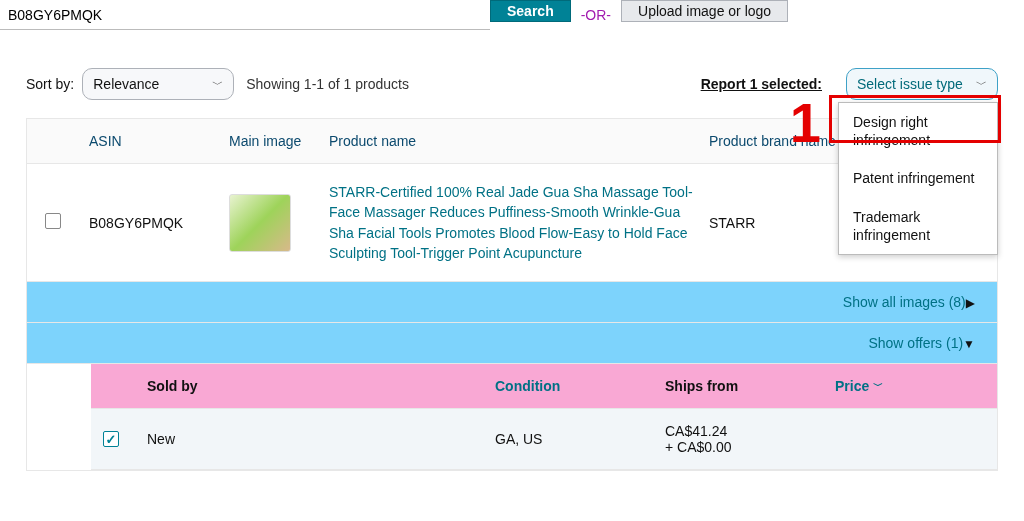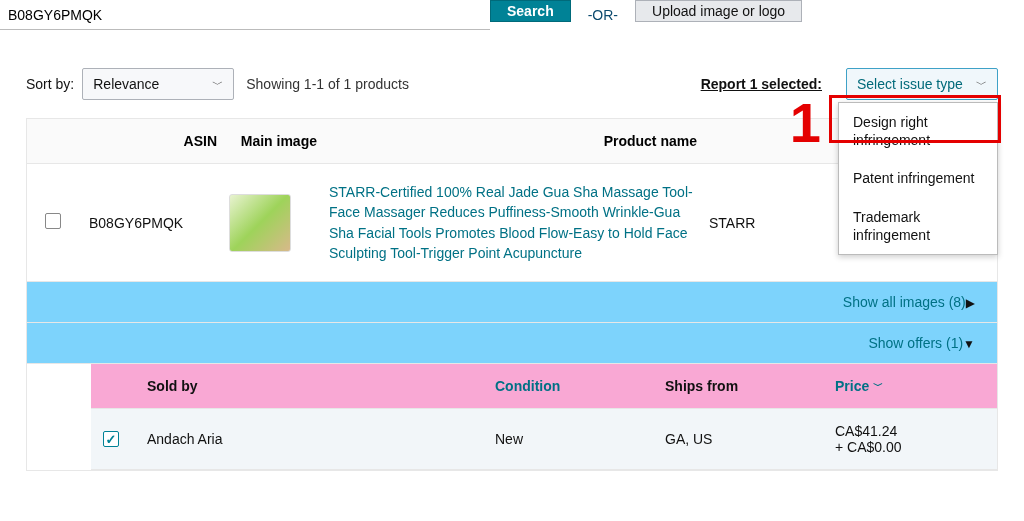--- a/index.html
+++ b/index.html
@@ -46,22 +46,22 @@
     cursor: pointer;
     height:22px;
   }
   .btn-search {
     background: #008296;
     color: #fff;
     border-color: #006a7a;
     font-weight: 700;
   }
   .or-text {
-    padding: 0 17px;
-    color: #0c4a6e;
+    padding: 0 10px;
+    color: #a21caf;
     align-self: center;
   }
   .btn-upload {
     background: #e7e9ec;
     border: 1px solid #adb1b8;
     color: #111;
   }
 
   
   .row2 {
@@ -74,21 +74,21 @@
   .sort-label { margin-right: 8px; color:#111; }
   .select {
     display:flex;
     align-items:center;
     justify-content:space-between;
     border:1px solid #adb1b8;
     background:#f7f8fa;
     height:32px;
     padding: 0 10px;
     min-width: 152px;
-    border-radius: 2px;
+    border-radius: 10px;
     cursor:pointer;
   }
   .select .chev { color:#555; font-size:11px; }
   .showing { margin-left: 12px; color:#333; }
   .spacer { flex:1; }
   .report-label { font-weight:700; margin-right:24px;text-decoration:underline; }
   .issue-select {
     border:1px solid #3ea1c7;
     background:#f0f7fb;
     color:#006a7a;
@@ -134,24 +134,23 @@
   .panel {
     margin: 0 26px;
     border: 1px solid #e7e7e7;
   }
   .thead {
     display:grid;
     grid-template-columns: 44px 140px 100px 380px 1fr;
     background:#fafafa;
     border-bottom:1px solid #e7e7e7;
     padding: 14px 12px;
-    font-weight:700;
-    color:#000000;
-    align-items:center;
-    text-align:right;
+    font-weight:400;
+    color:#0c4a6e;
+    align-items:center;
   }
   .thead > div { padding: 0 6px; }
 
   .prod-row {
     display:grid;
     grid-template-columns: 44px 140px 100px 380px 1fr;
     padding: 18px 12px;
     align-items:center;
     border-bottom:1px solid #e7e7e7;
     background:#fff;
@@ -300,21 +299,20 @@
       <div>Ships from</div>
       <div>
         <span class="th-link">
           <span>Price</span>
           <span class="chev">﹀</span>
         </span>
       </div>
     </div>
     <div class="orow">
       <div><span class="checkbox checked"></span></div>
-      <div>Andach Aria</div>
       <div>New</div>
       <div>GA, US</div>
       <div>
         <div>CA$41.24</div>
         <div>+ CA$0.00</div>
       </div>
     </div>
   </div>
 
 </div>

